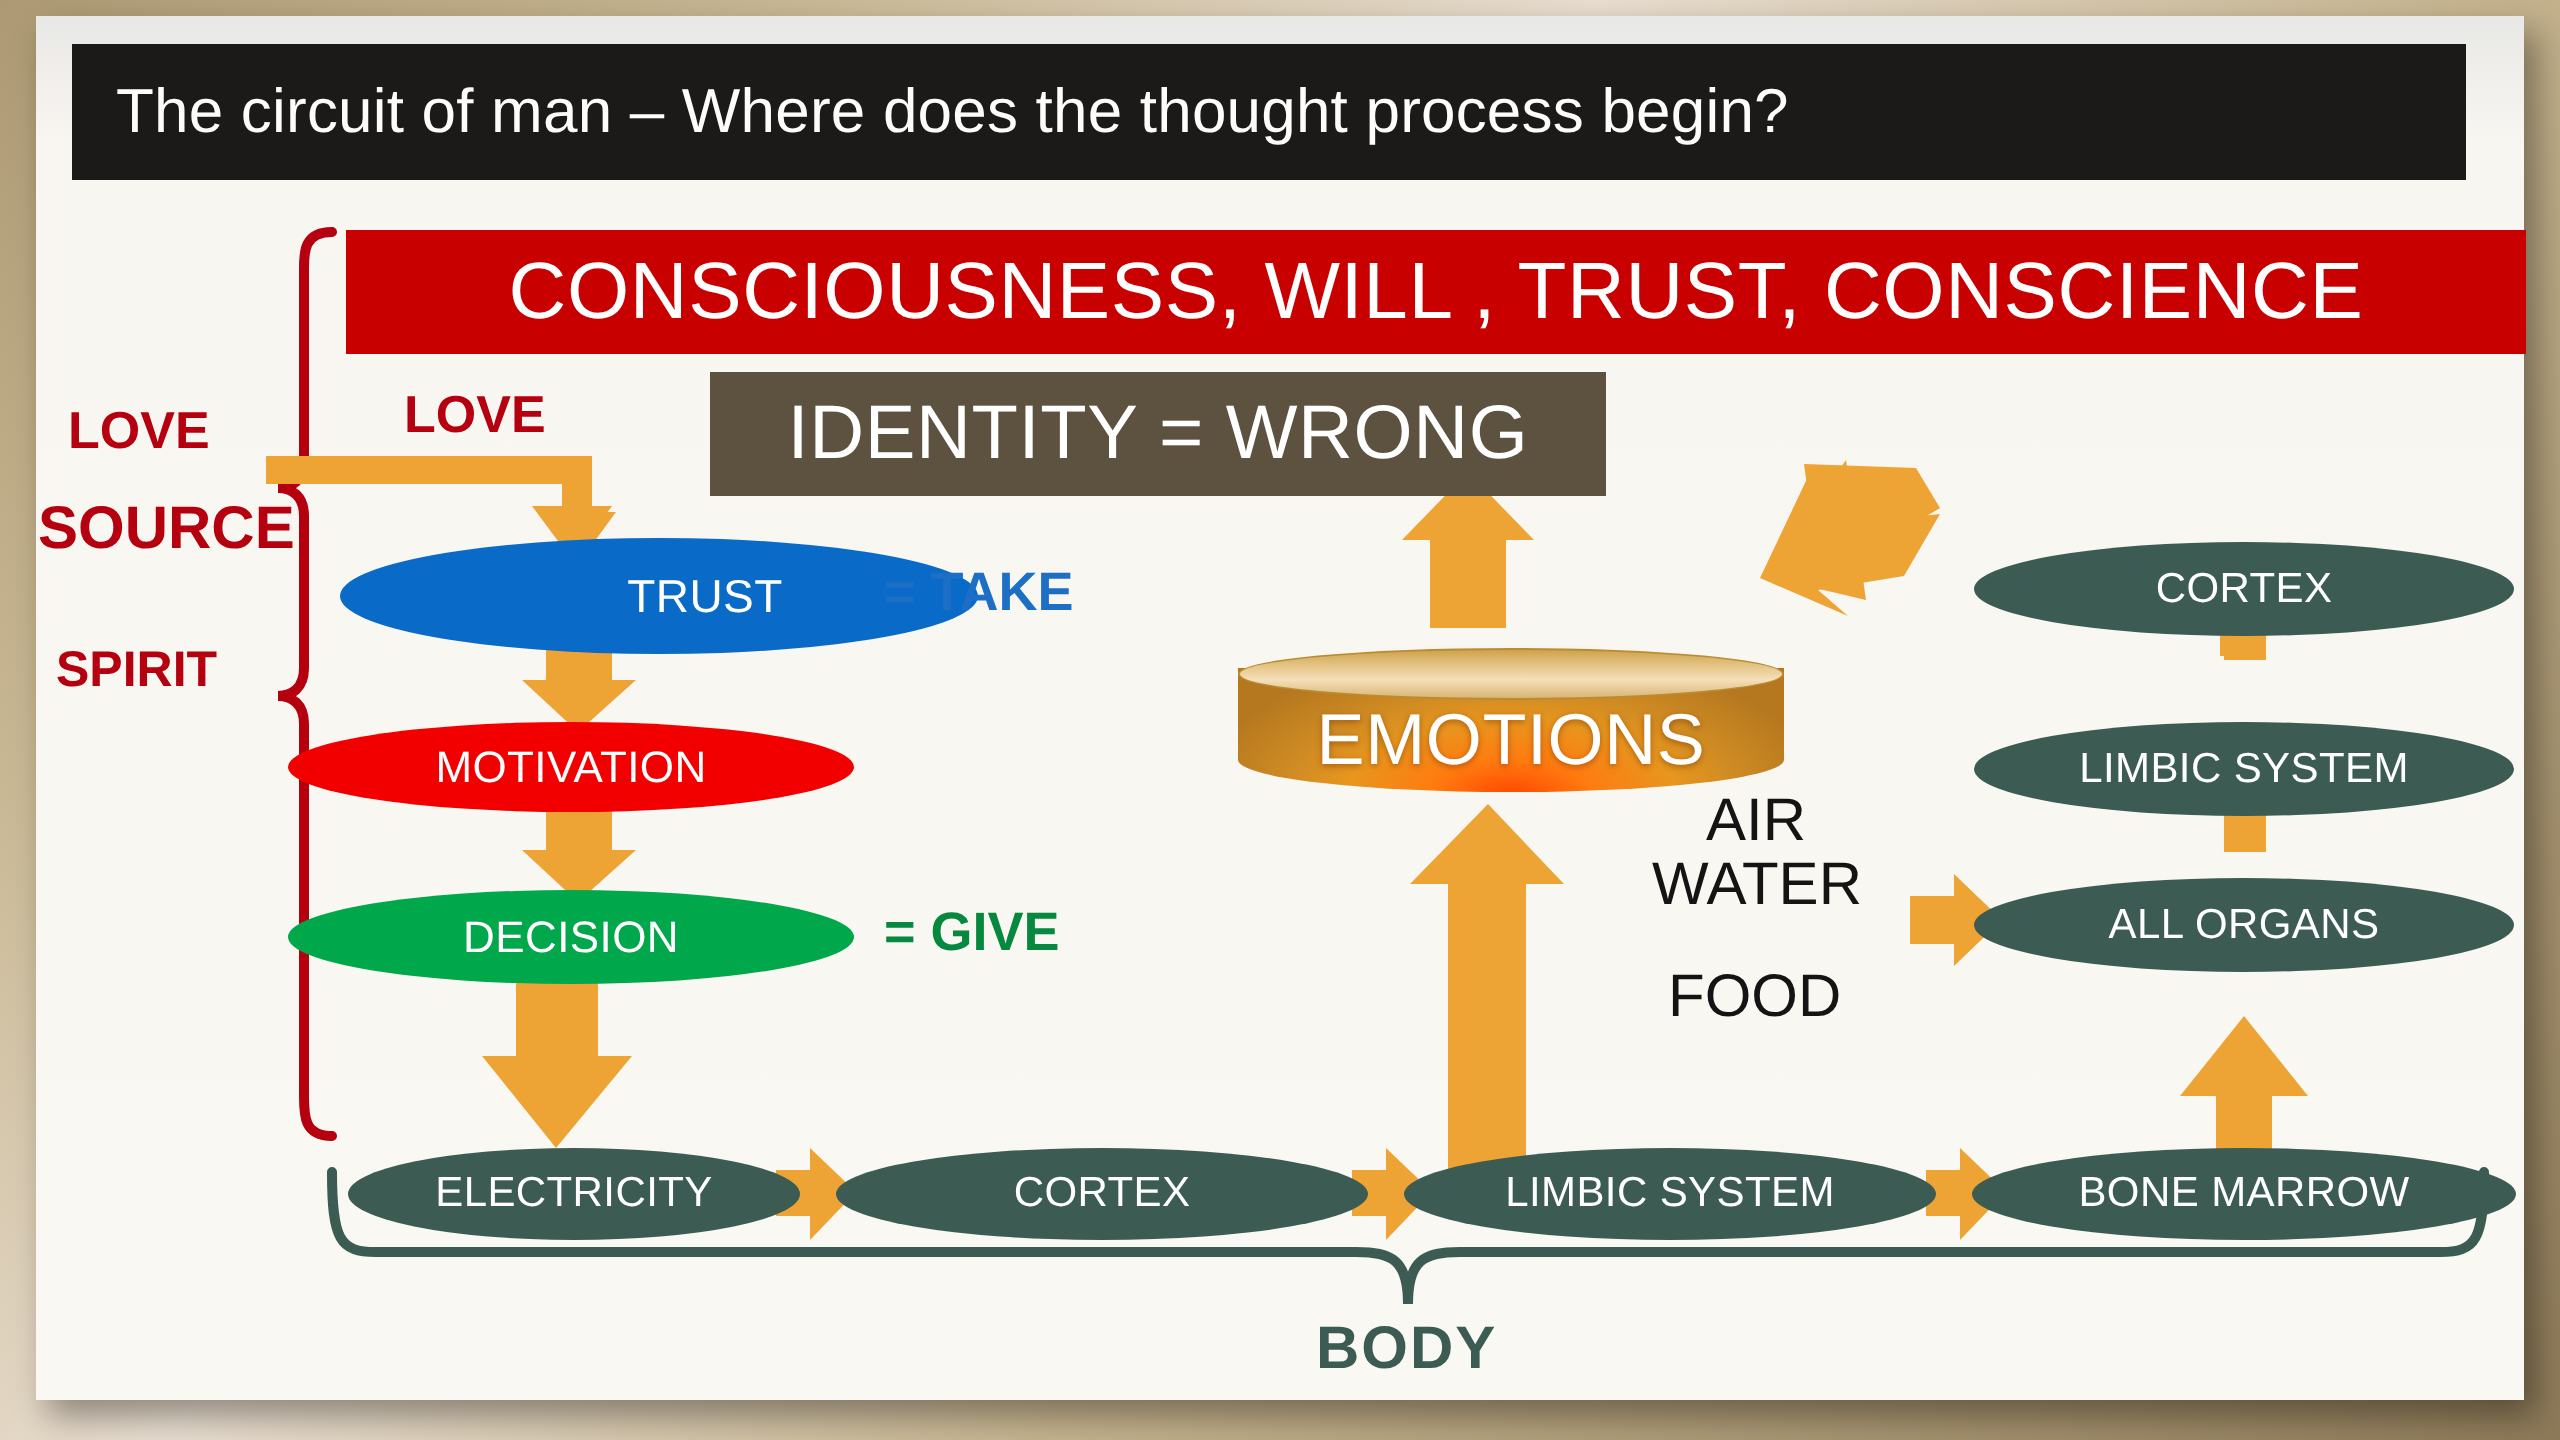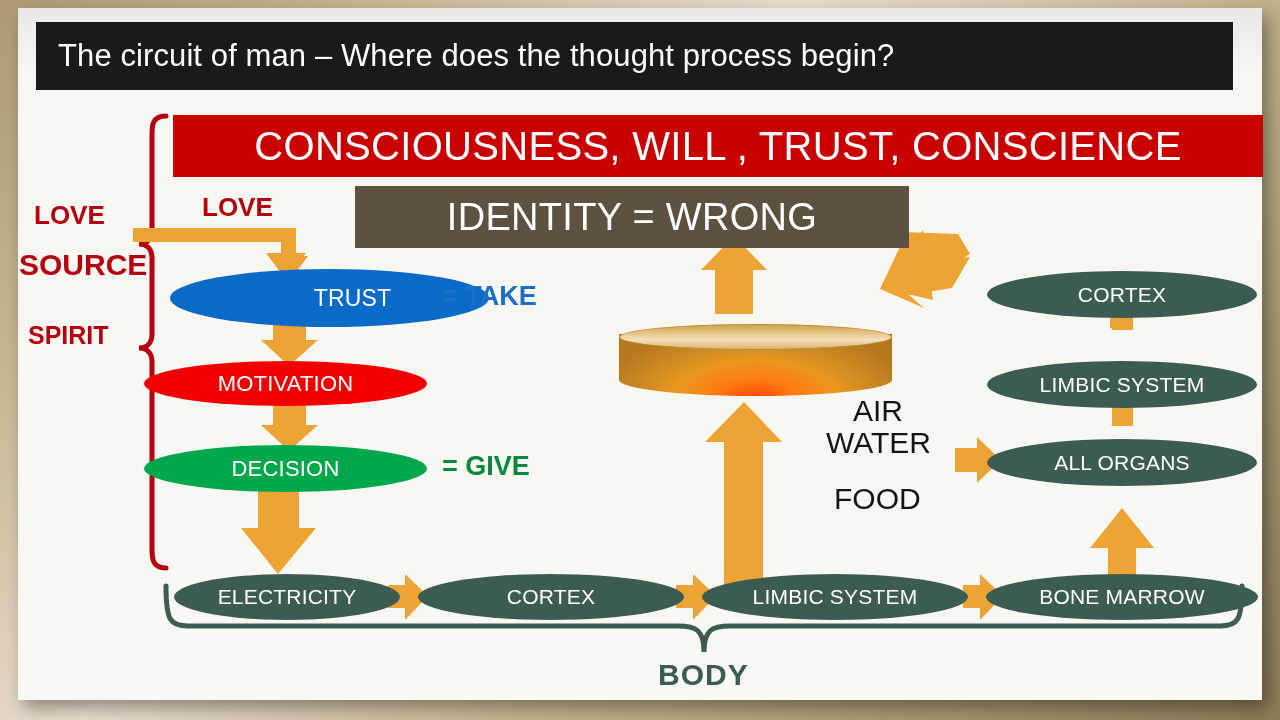--- a/index.html
+++ b/index.html
@@ -28,21 +28,21 @@
   
   .band{
     position:absolute;display:flex;align-items:center;justify-content:center;
     color:#fff;white-space:nowrap;
   }
   #red-band{
     left:155px;top:107px;width:1090px;height:62px;background:#c80000;
     font-size:40px;letter-spacing:.3px;
   }
   #identity-band{
-    left:337px;top:178px;width:554px;height:62px;background:#5d5140;
+    left:337px;top:178px;width:448px;height:62px;background:#5d5140;
     font-size:38px;letter-spacing:.3px;
   }
 
   .ellipse{
     position:absolute;border-radius:50%;
     display:flex;align-items:center;justify-content:center;
     color:#fff;white-space:nowrap;text-align:center;
     letter-spacing:.2px;
   }
   .e-trust{background:#0a6ac8;}
@@ -170,20 +170,21 @@
   <div class="ellipse e-trust" style="left:152px;top:261px;width:273px;height:58px;font-size:23px;padding-left:46px;">TRUST</div>
   <div class="ellipse e-decision" style="left:126px;top:437px;width:283px;height:47px;font-size:22px;">DECISION</div>
   <div class="ellipse e-motivation" style="left:126px;top:353px;width:283px;height:45px;font-size:22px;">MOTIVATION</div>
 
   <div class="lbl eq-take" style="left:424px;top:273px;">= TAKE</div>
   <div class="lbl eq-give" style="left:424px;top:443px;">= GIVE</div>
 
   <div id="emotions">
     <div id="emo-body"></div>
     <div id="emo-top"></div>
+    <div id="emo-text">EMOTIONS</div>
   </div>
 
   <div class="lbl blk" style="left:835px;top:386px;">AIR</div>
   <div class="lbl blk" style="left:808px;top:418px;">WATER</div>
   <div class="lbl blk" style="left:816px;top:474px;">FOOD</div>
 
   <div class="ellipse e-body" style="left:969px;top:263px;width:270px;height:47px;font-size:21px;">CORTEX</div>
   <div class="ellipse e-body" style="left:969px;top:353px;width:270px;height:47px;font-size:21px;">LIMBIC SYSTEM</div>
   <div class="ellipse e-body" style="left:969px;top:431px;width:270px;height:47px;font-size:21px;">ALL ORGANS</div>
 

